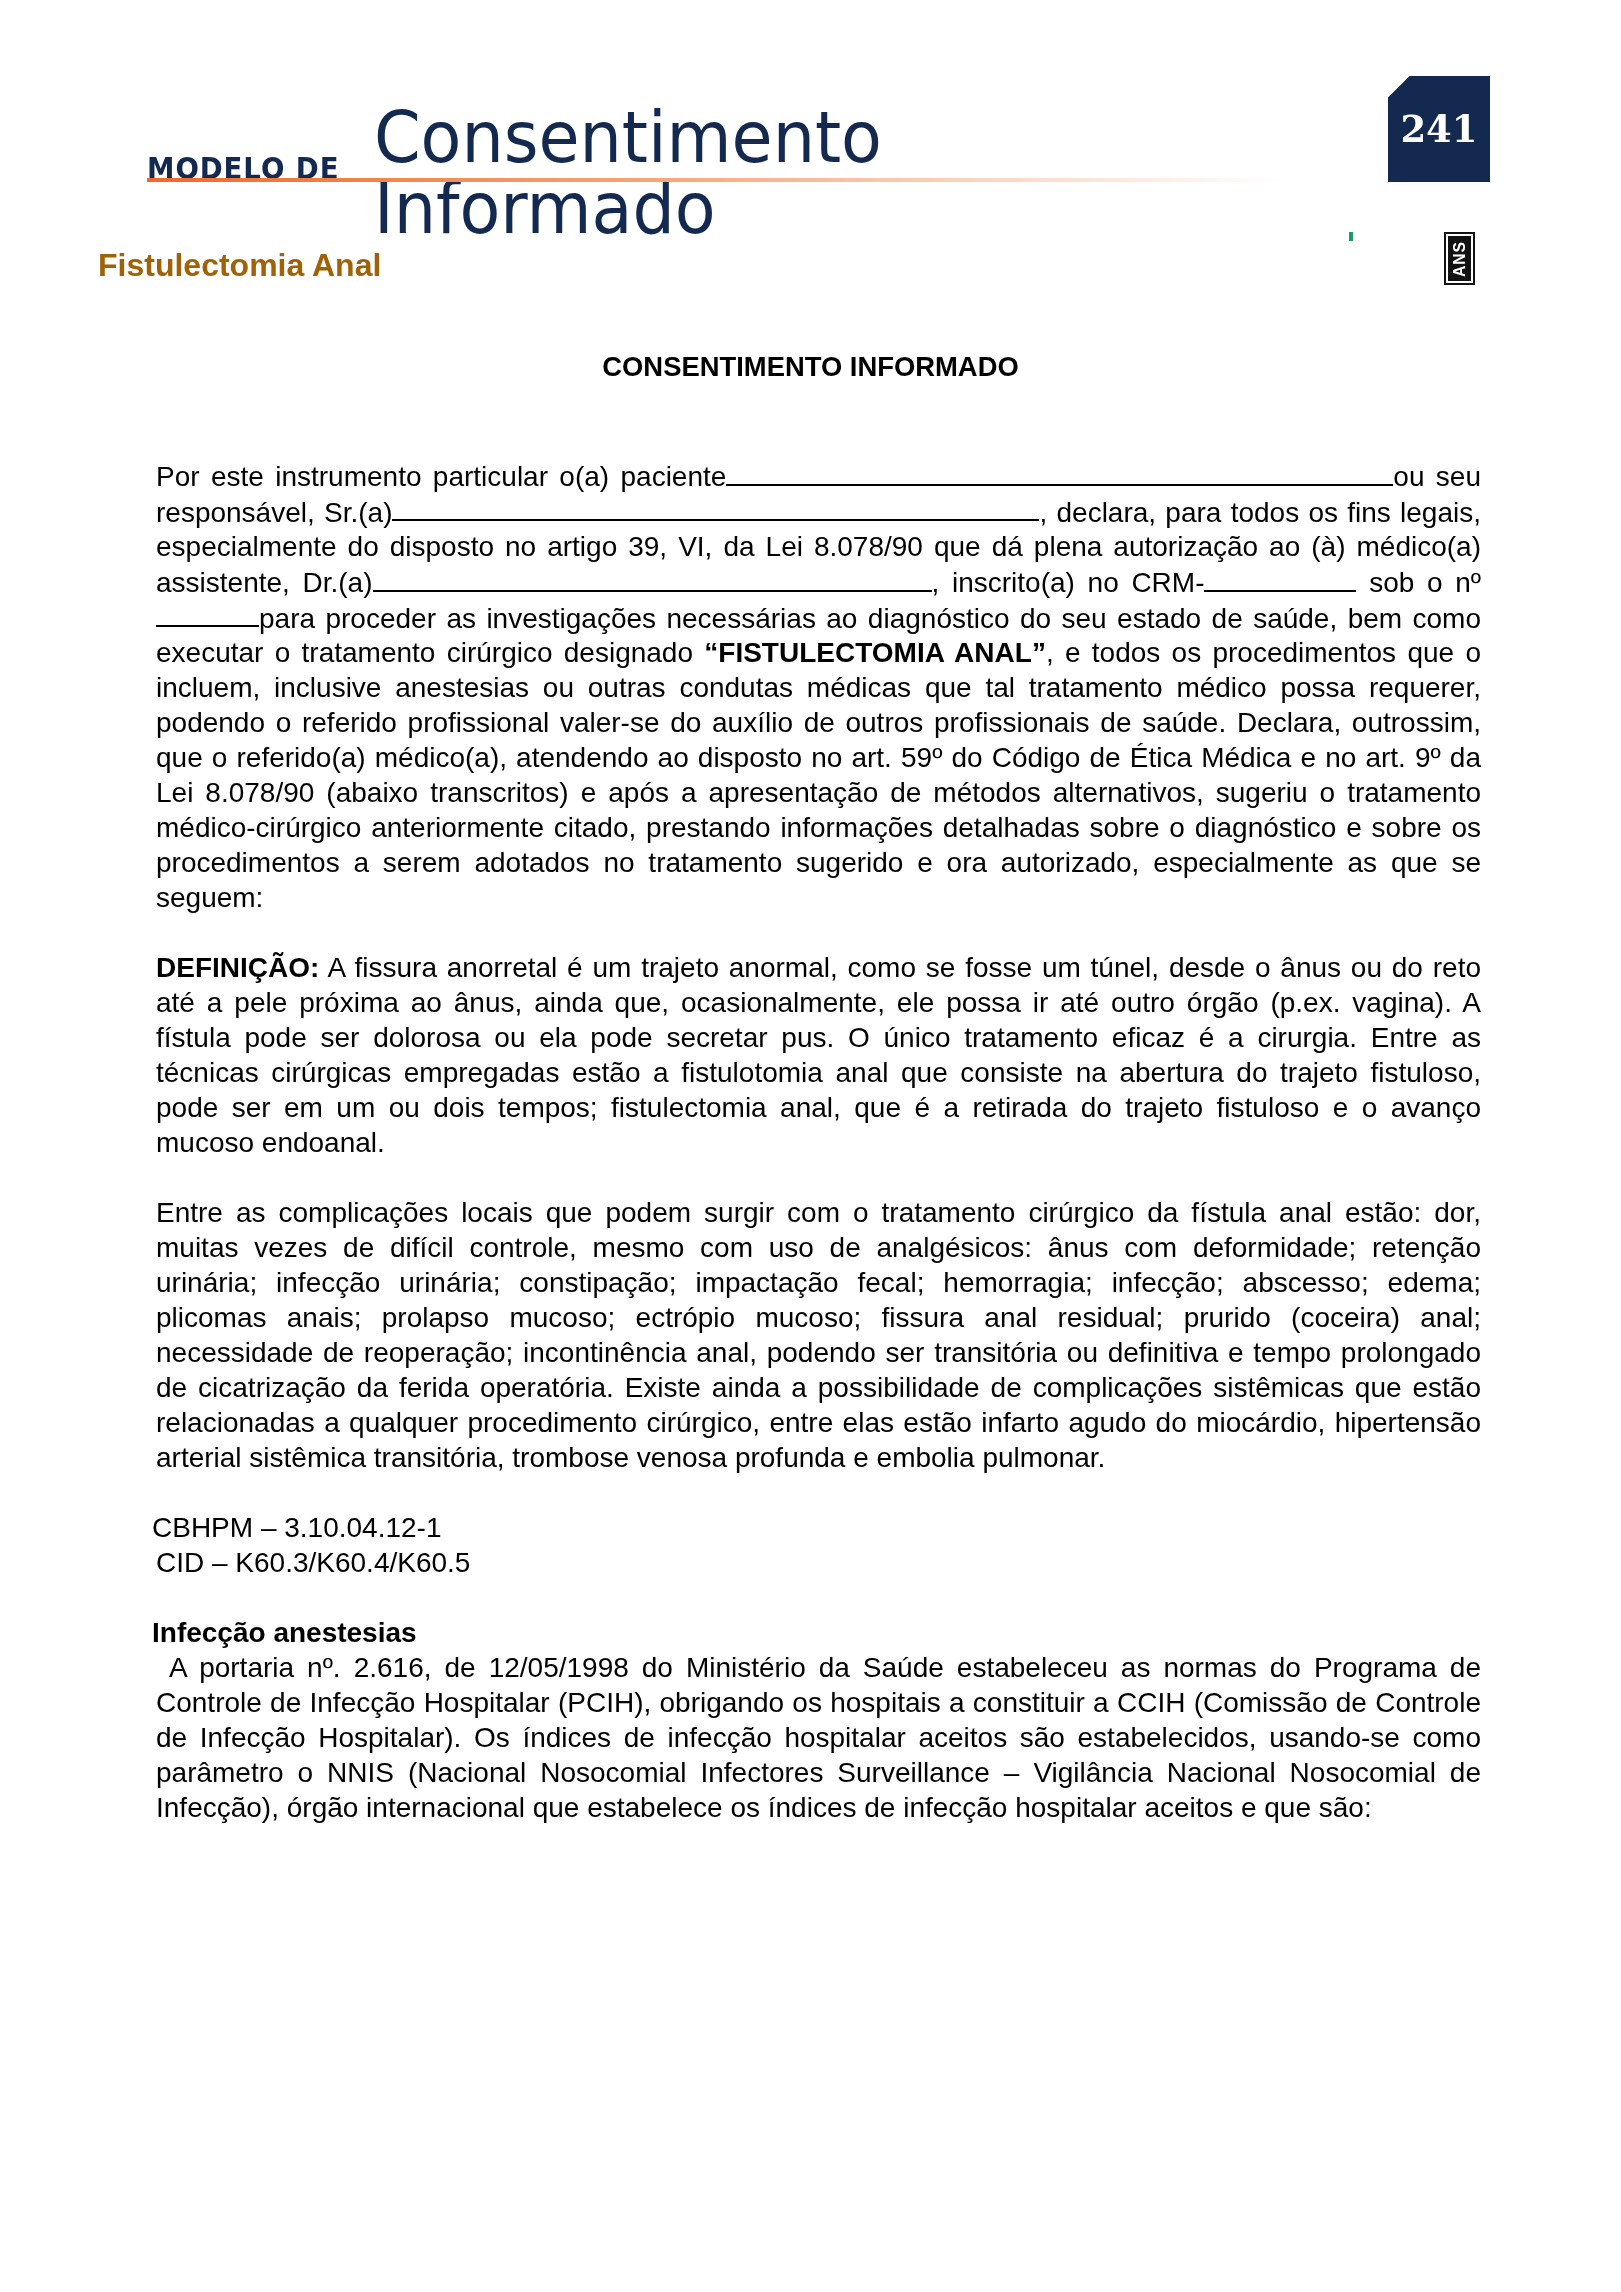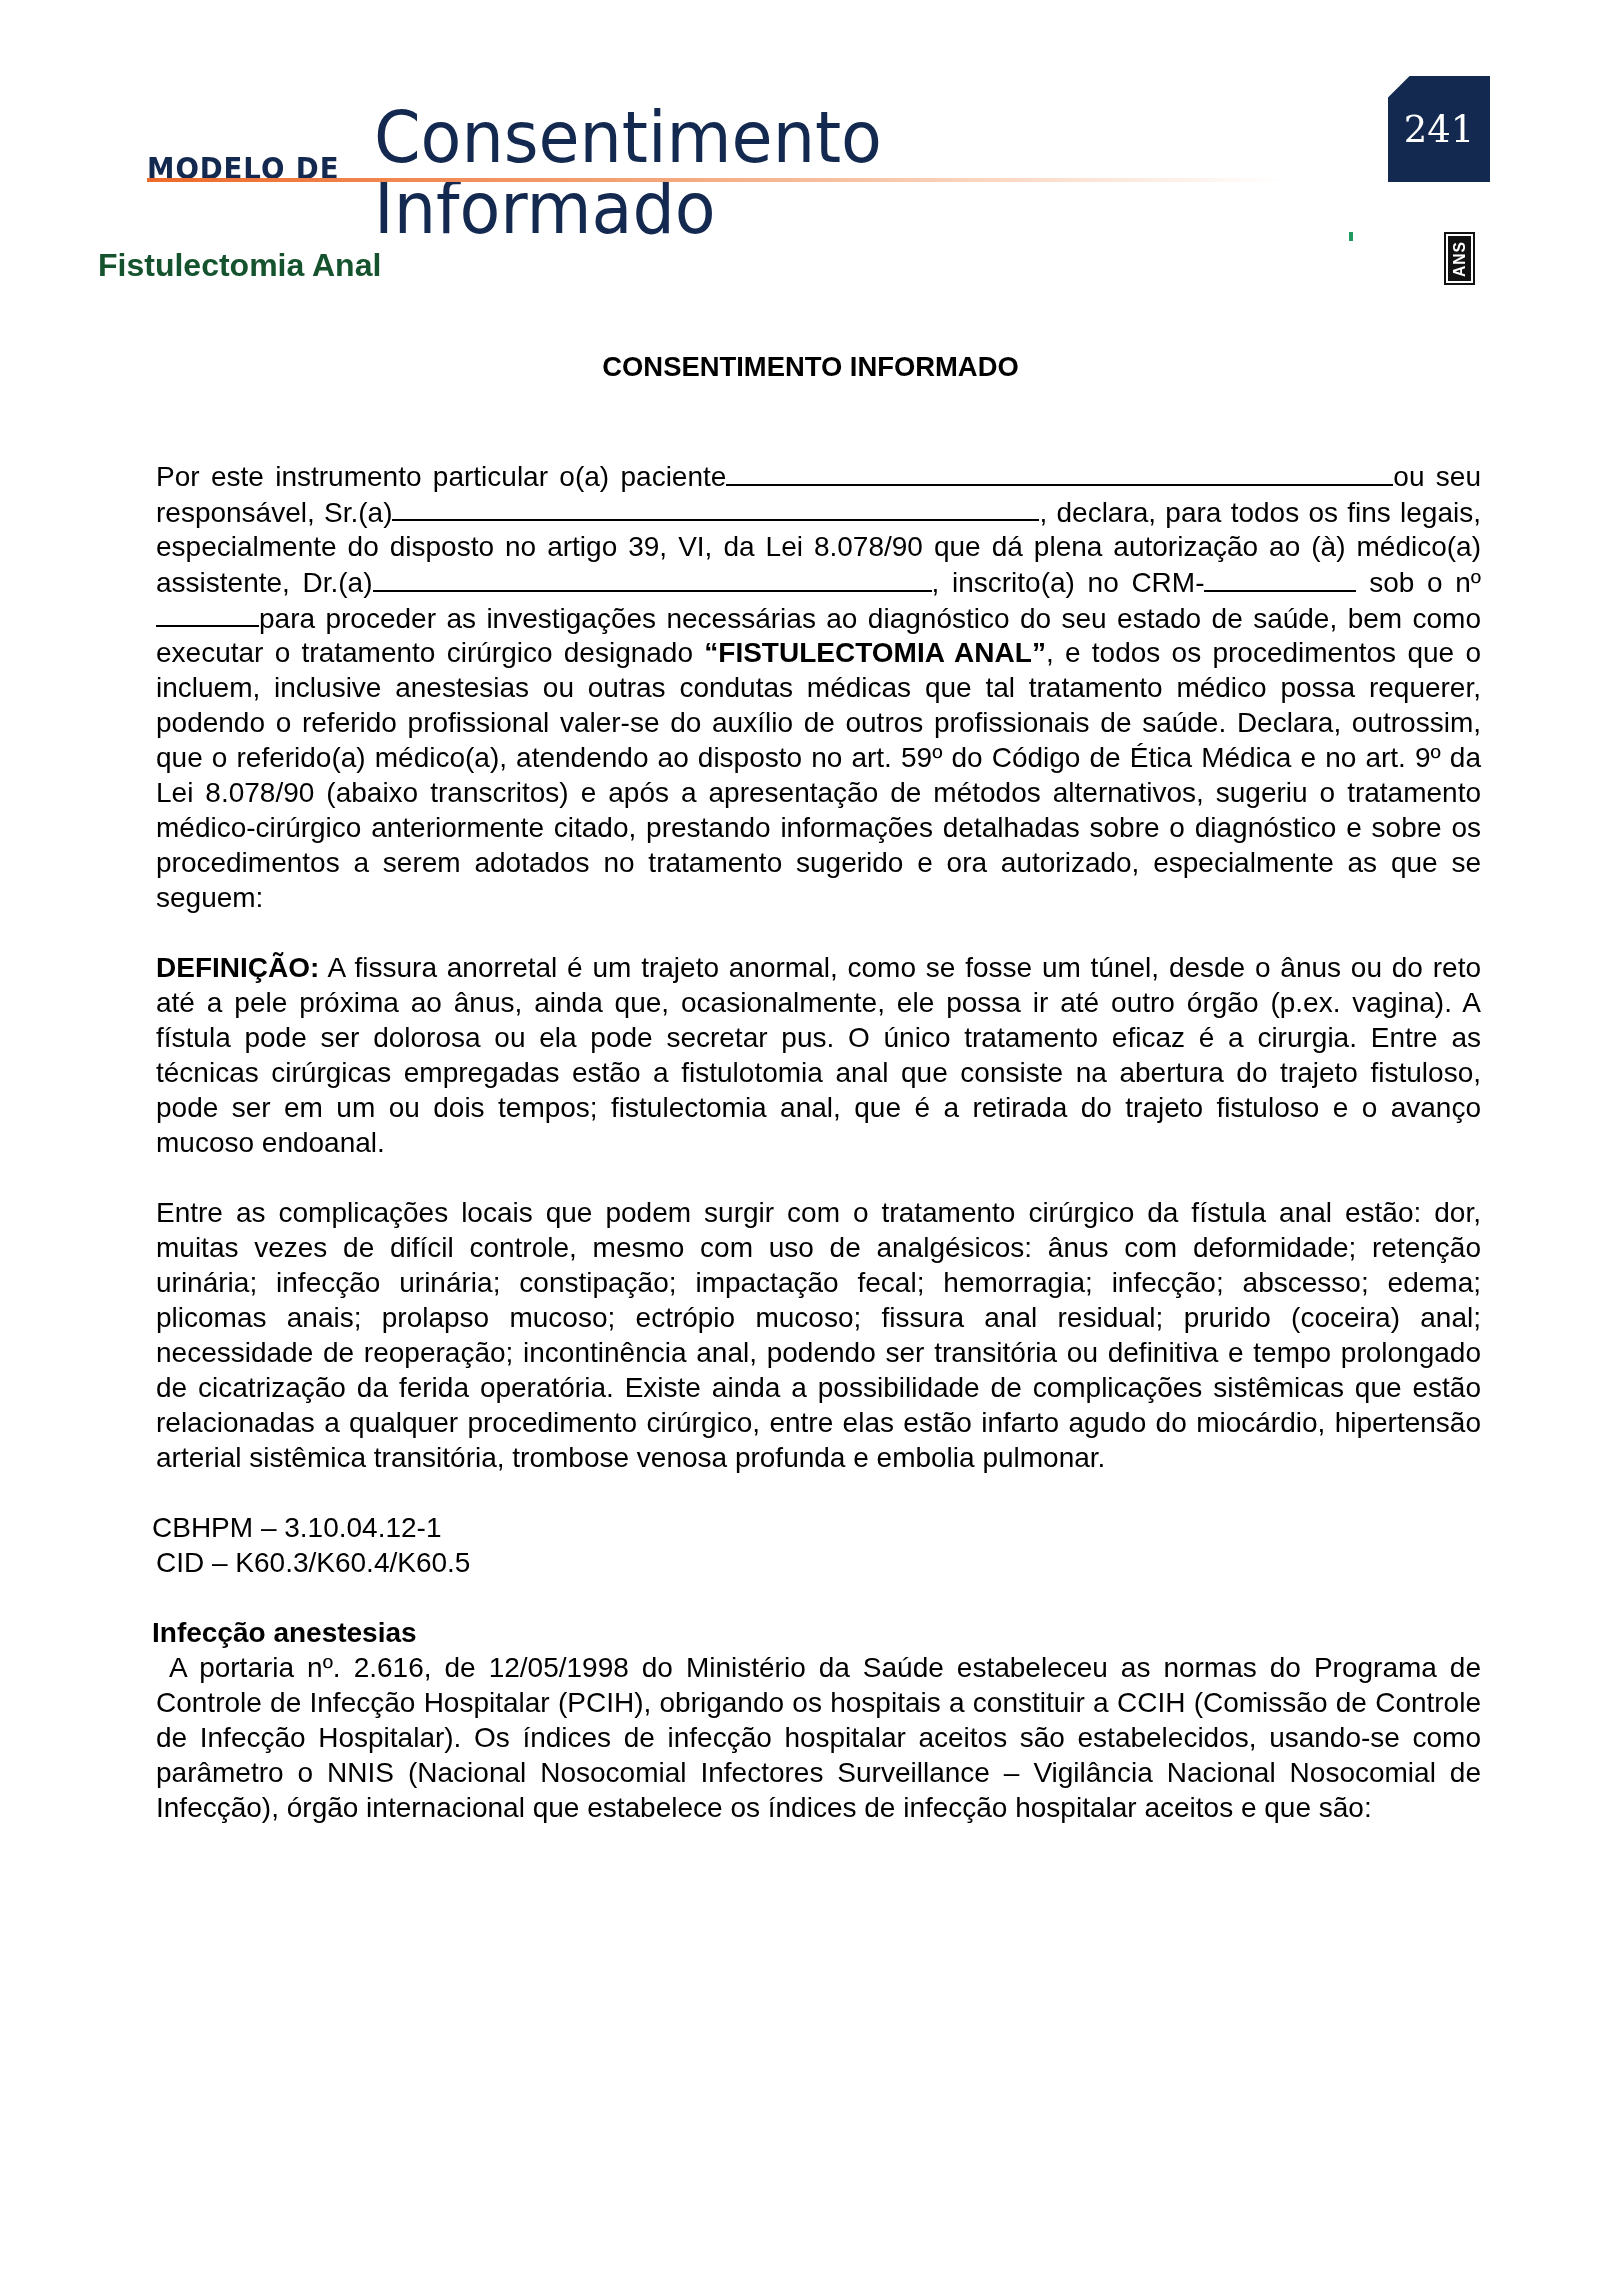--- a/index.html
+++ b/index.html
@@ -4,23 +4,23 @@
 <style>
   html, body { margin: 0; padding: 0; background: #ffffff; }
   body { width: 1621px; height: 2293px; position: relative; overflow: hidden; font-family: "Liberation Sans", sans-serif; color: #000; }
 
   .header { position: absolute; left: 147px; top: 92px; width: 1127px; height: 108px; }
   .header-small { position: absolute; left: 0; top: 59px; font-family: "DejaVu Sans", sans-serif; font-weight: bold; font-size: 30px; letter-spacing: 1px; color: #14294f; transform: scaleX(0.92); transform-origin: left; }
   .header-big { position: absolute; left: 227px; top: 9.8px; font-family: "DejaVu Sans", sans-serif; font-size: 71px; color: #14294f; letter-spacing: 0px; transform: scaleX(0.94); transform-origin: left; line-height: 1; }
   .header-rule { position: absolute; left: 147px; top: 178px; width: 1137px; height: 3.9px; background: linear-gradient(to right, #ee6a2a 0%, #f4a679 45%, #fbe0d0 80%, rgba(255,255,255,0) 100%); }
 
   .page-badge { position: absolute; left: 1388px; top: 76px; width: 102px; height: 106px; background: #14294f; clip-path: polygon(21.6px 0, 100% 0, 100% 100%, 0 100%, 0 21.6px); display: flex; align-items: center; justify-content: center; }
-  .page-badge span { color: #ffffff; font-family: "DejaVu Serif", serif; font-weight: normal; font-size: 37px; }
+  .page-badge span { color: #ffffff; font-family: "DejaVu Serif", serif; font-weight: bold; font-size: 37px; }
 
-  .section-title { position: absolute; left: 98px; top: 247px; font-weight: bold; font-size: 32px; color: #14532d; }
+  .section-title { position: absolute; left: 98px; top: 247px; font-weight: bold; font-size: 32px; color: #a16207; }
   .green-mark { position: absolute; left: 1349px; top: 232px; width: 3.9px; height: 8.8px; background: #1f9a5e; }
 
   .ans-logo { position: absolute; left: 1444px; top: 232px; width: 27.4px; height: 49px; background: #111; border: 2px solid #111; box-shadow: inset 0 0 0 2px #fff; display: flex; align-items: center; justify-content: center; }
   .ans-logo span { color: #fff; font-weight: bold; font-size: 15.7px; transform: rotate(-90deg); white-space: nowrap; letter-spacing: 1px; }
 
   .doc-title { position: absolute; left: 0; width: 1621px; top: 351px; text-align: center; font-weight: bold; font-size: 27.4px; }
 
   .body { position: absolute; left: 152px; top: 458px; width: 1329px; font-size: 28px; line-height: 35px; text-align: justify; }
   .body p { margin: 0 0 35px 4px; }
   .blank { display: inline-block; border-bottom: 2px solid #000; height: 25.5px; vertical-align: baseline; }

